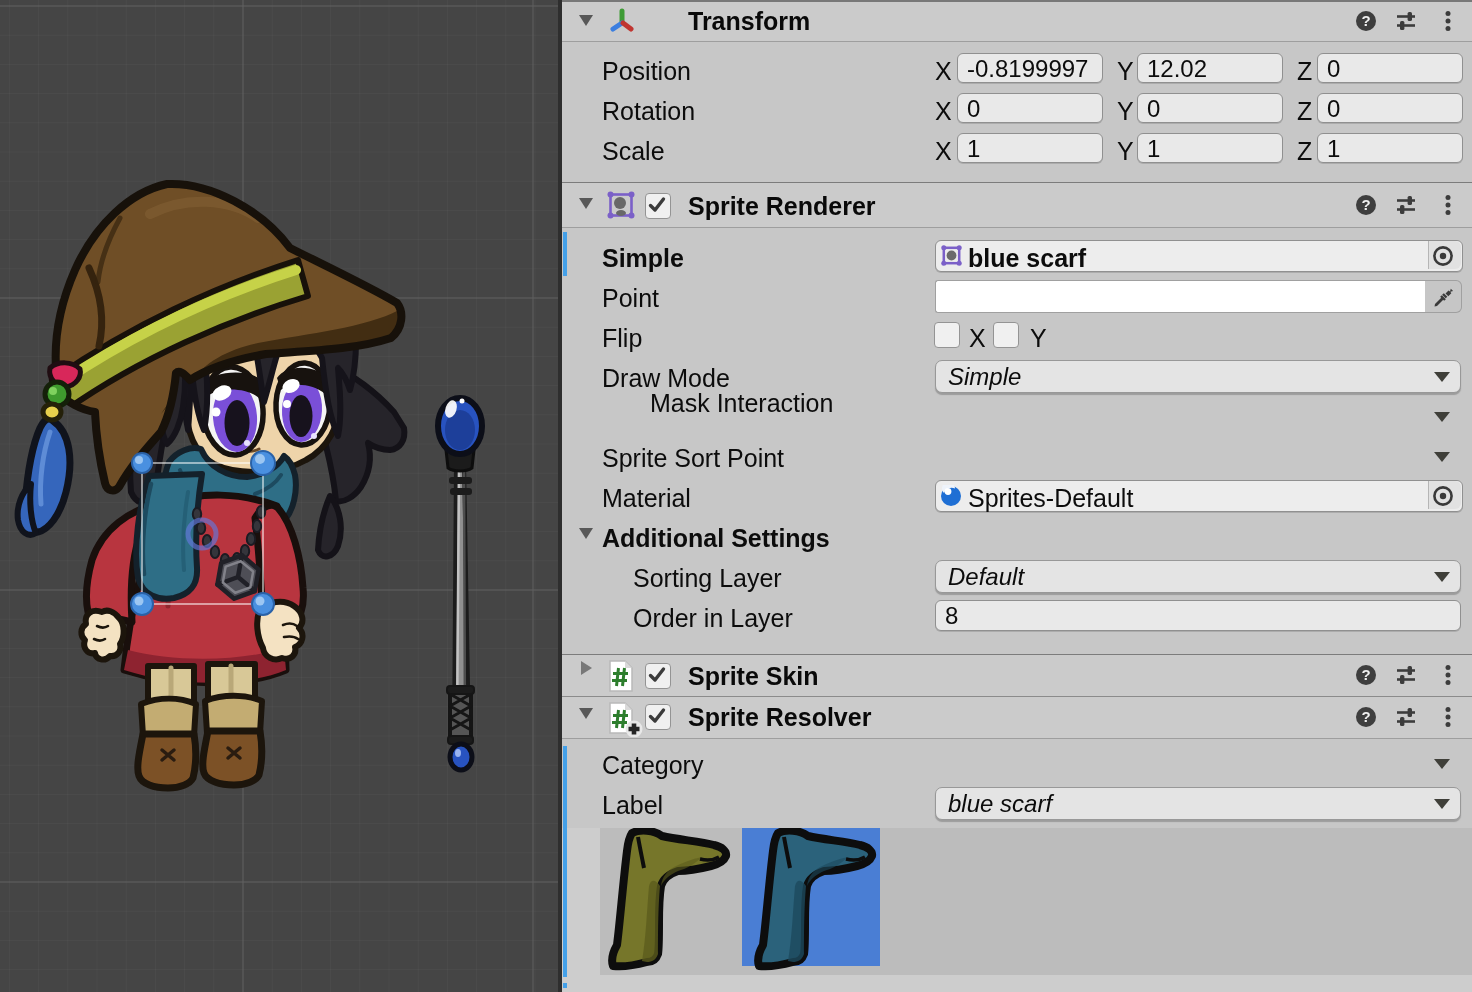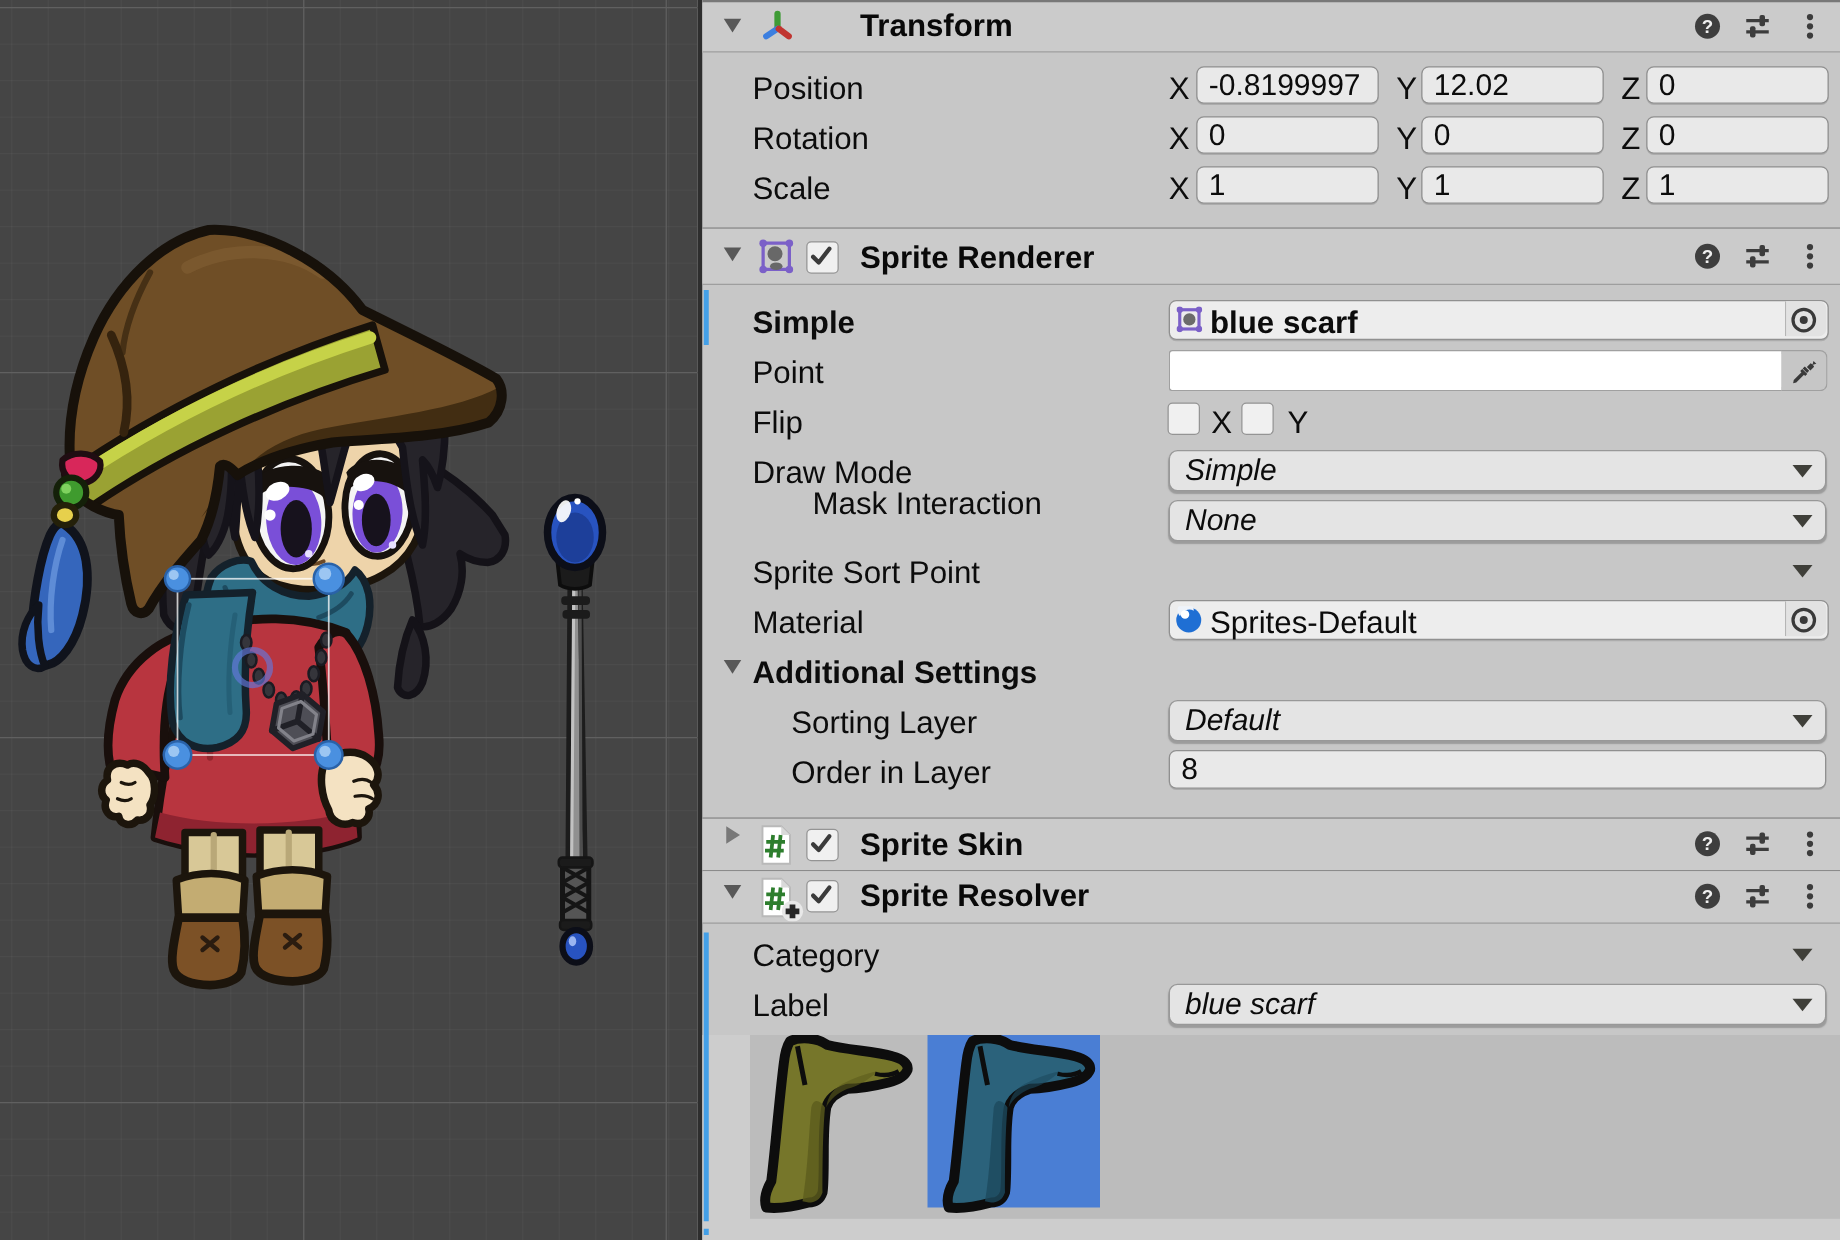--- a/index.html
+++ b/index.html
@@ -383,23 +383,20 @@
 
   <div class="cb" style="left:372px;top:322px;"></div>
   <div class="lbl" style="left:407px;top:324px;">X</div>
   <div class="cb" style="left:431px;top:322px;"></div>
   <div class="lbl" style="left:468px;top:324px;">Y</div>
 
   <div class="drop" style="left:373px;top:360px;width:524px;height:31px;">
       <div class="v">Simple</div>
     </div>
   <div class="droparrow" style="left:872px;top:372px;"></div>
-  <div class="drop" style="left:373px;top:400px;width:524px;height:31px;">
-      <div class="v">None</div>
-    </div>
   <div class="droparrow" style="left:872px;top:412px;"></div>
   <div class="droparrow" style="left:872px;top:452px;"></div>
 
   <div class="field" style="left:373px;top:480px;width:526px;height:30px;background:#ededed;"></div>
   <div style="position:absolute;left:866px;top:481px;width:32px;height:28px;background:#e2e2e2;border-left:1px solid #b5b5b5;border-radius:0 6px 6px 0;"></div>
   <svg style="position:absolute;left:869px;top:484px;" width="24" height="24" viewBox="0 0 24 24">
     <circle cx="12" cy="12" r="8.6" fill="none" stroke="#3a3a3a" stroke-width="2.6"></circle>
     <circle cx="12" cy="12" r="3.2" fill="#3a3a3a"></circle>
   </svg>
   <svg style="position:absolute;left:378px;top:485px;" width="22" height="22" viewBox="0 0 22 22">

